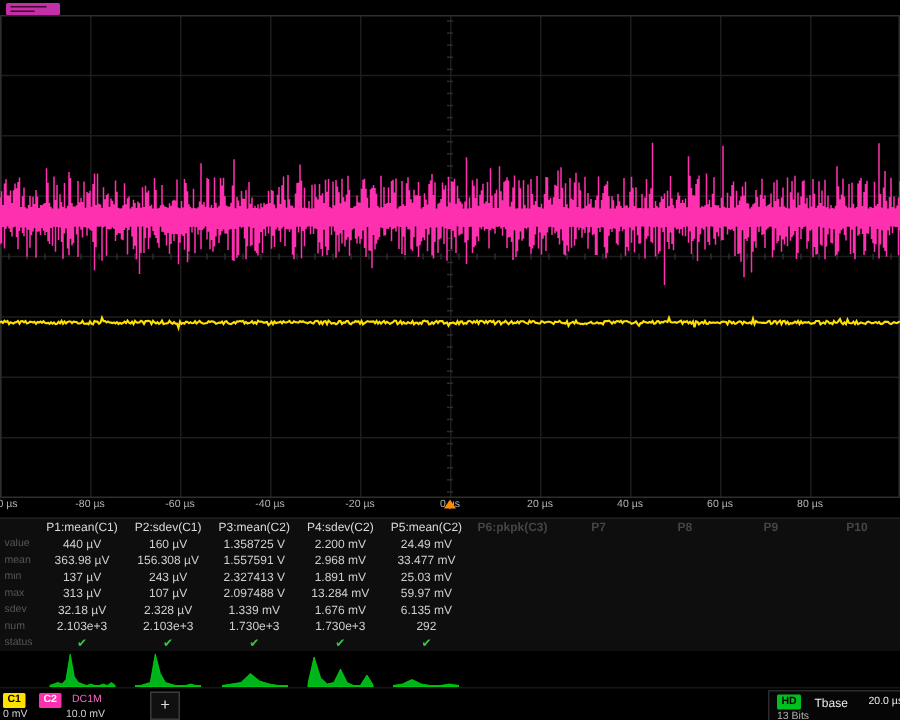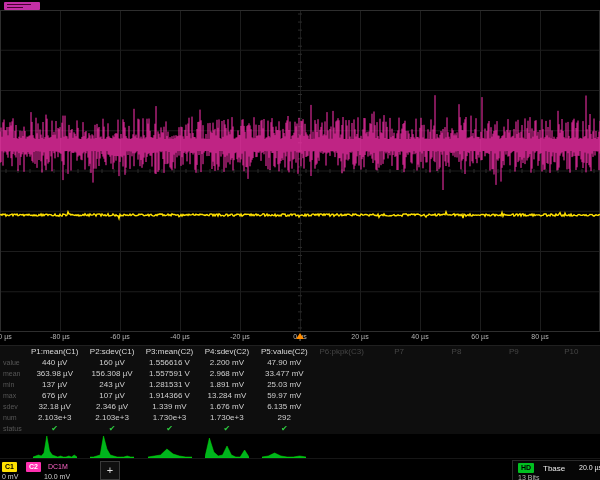--- a/index.html
+++ b/index.html
@@ -19,21 +19,21 @@
   .tlabel{position:absolute;top:0;transform:translateX(-50%);font-size:7px;color:#b4b4b4;white-space:nowrap;}
   .trig-marker{position:absolute;left:296px;top:333px;width:0;height:0;
     border-left:4px solid transparent;border-right:4px solid transparent;border-bottom:6px solid #ff8c00;}
 
   
   #measure-table{position:absolute;left:0;top:345px;width:600px;height:88px;background:#0e0e0e;
     border-top:1px solid #202020;display:grid;grid-template-columns:26px repeat(10,1fr);
     grid-auto-rows:11px;align-items:center;}
   .mcell{font-size:8px;color:#cfcfcf;text-align:center;white-space:nowrap;overflow:hidden;}
   .mhead{color:#dadada;}
-  .mhead.dim{color:#454545;}
+  .mhead.dim{color:#454545;font-weight:bold;}
   .mrowlabel{font-size:7px;color:#565656;text-align:left;padding-left:3px;white-space:nowrap;overflow:hidden;}
   .mstatus{color:#2ecc40;font-size:8px;}
 
   
   #histicon-row{position:absolute;left:0;top:433px;width:600px;height:26px;}
 
   
   #footer{position:absolute;left:0;top:458px;width:600px;height:22px;background:#000;border-top:1px solid #161616;}
   .chip{position:absolute;height:10px;font-size:7px;font-weight:bold;line-height:10px;padding:0 3px;
     text-align:center;border-radius:1px;}
@@ -187,73 +187,73 @@
       <span class="tlabel" style="left: 540px;">80 µs</span>
     </div>
   <div class="trig-marker"></div>
 
   <div id="measure-table">
       <div class="mrowlabel"></div>
       <div class="mcell mhead">P1:mean(C1)</div>
       <div class="mcell mhead">P2:sdev(C1)</div>
       <div class="mcell mhead">P3:mean(C2)</div>
       <div class="mcell mhead">P4:sdev(C2)</div>
-      <div class="mcell mhead">P5:value(C2)</div>
+      <div class="mcell mhead">P5:mean(C2)</div>
       <div class="mcell mhead dim">P6:pkpk(C3)</div>
       <div class="mcell mhead dim">P7</div>
       <div class="mcell mhead dim">P8</div>
       <div class="mcell mhead dim">P9</div>
       <div class="mcell mhead dim">P10</div>
       <div class="mrowlabel">value</div>
       <div class="mcell">440 µV</div>
       <div class="mcell">160 µV</div>
-      <div class="mcell">1.556616 V</div>
+      <div class="mcell">1.358725 V</div>
       <div class="mcell">2.200 mV</div>
-      <div class="mcell">47.90 mV</div>
+      <div class="mcell">24.49 mV</div>
       <div class="mcell"></div>
       <div class="mcell"></div>
       <div class="mcell"></div>
       <div class="mcell"></div>
       <div class="mcell"></div>
       <div class="mrowlabel">mean</div>
       <div class="mcell">363.98 µV</div>
       <div class="mcell">156.308 µV</div>
       <div class="mcell">1.557591 V</div>
       <div class="mcell">2.968 mV</div>
       <div class="mcell">33.477 mV</div>
       <div class="mcell"></div>
       <div class="mcell"></div>
       <div class="mcell"></div>
       <div class="mcell"></div>
       <div class="mcell"></div>
       <div class="mrowlabel">min</div>
       <div class="mcell">137 µV</div>
       <div class="mcell">243 µV</div>
-      <div class="mcell">1.281531 V</div>
+      <div class="mcell">2.327413 V</div>
       <div class="mcell">1.891 mV</div>
       <div class="mcell">25.03 mV</div>
       <div class="mcell"></div>
       <div class="mcell"></div>
       <div class="mcell"></div>
       <div class="mcell"></div>
       <div class="mcell"></div>
       <div class="mrowlabel">max</div>
-      <div class="mcell">676 µV</div>
+      <div class="mcell">313 µV</div>
       <div class="mcell">107 µV</div>
-      <div class="mcell">1.914366 V</div>
+      <div class="mcell">2.097488 V</div>
       <div class="mcell">13.284 mV</div>
       <div class="mcell">59.97 mV</div>
       <div class="mcell"></div>
       <div class="mcell"></div>
       <div class="mcell"></div>
       <div class="mcell"></div>
       <div class="mcell"></div>
       <div class="mrowlabel">sdev</div>
       <div class="mcell">32.18 µV</div>
-      <div class="mcell">2.346 µV</div>
+      <div class="mcell">2.328 µV</div>
       <div class="mcell">1.339 mV</div>
       <div class="mcell">1.676 mV</div>
       <div class="mcell">6.135 mV</div>
       <div class="mcell"></div>
       <div class="mcell"></div>
       <div class="mcell"></div>
       <div class="mcell"></div>
       <div class="mcell"></div>
       <div class="mrowlabel">num</div>
       <div class="mcell">2.103e+3</div>

